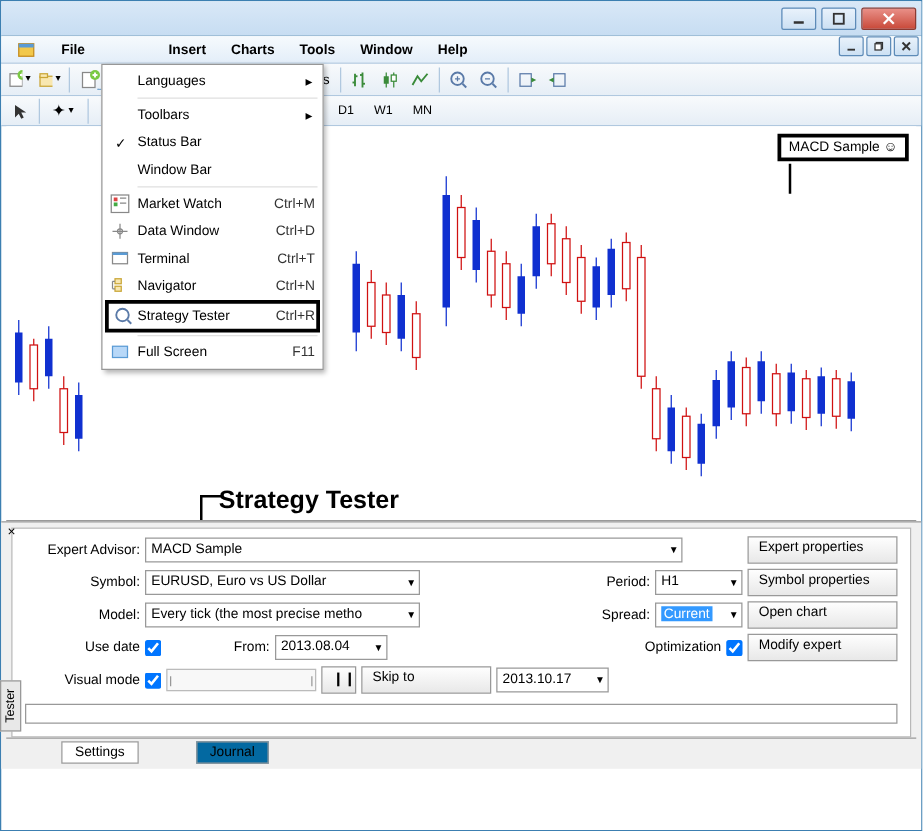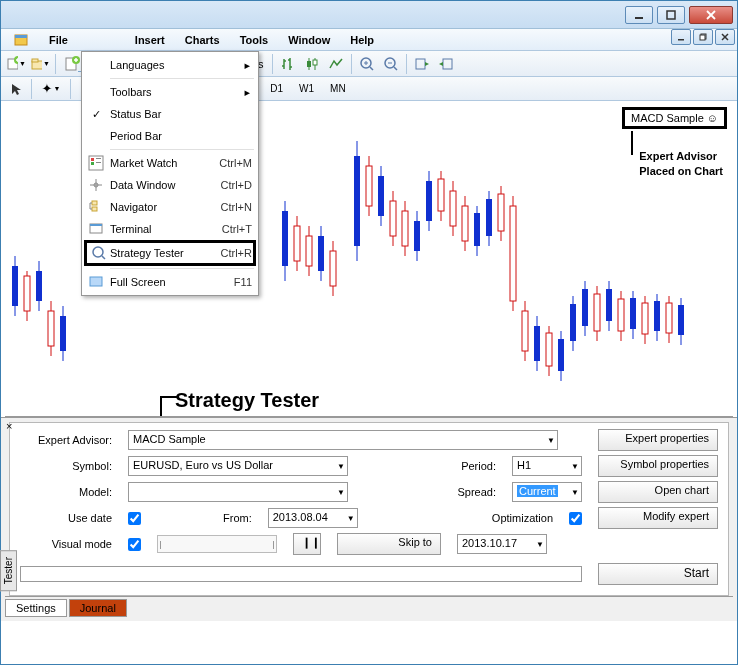--- a/index.html
+++ b/index.html
@@ -27,30 +27,30 @@
 .toolbar2 { height: 24px; background: linear-gradient(#f8fafc,#e6eef6); border-bottom: 1px solid #b0c8df; display: flex; align-items: center; padding: 0 4px; gap: 2px; }
 .period-btn { padding: 2px 6px; border: 1px solid transparent; cursor: pointer; font-size: 10px; }
 .chart-area { height: 316px; background: #fff; position: relative; border-bottom: 1px solid #999; margin: 0 4px; }
 .ea-badge { position: absolute; top: 6px; right: 6px; border: 3px solid #000; padding: 2px 6px; background: #fff; display: flex; align-items: center; gap: 3px; font-size: 11px; }
 .annotation1 { position: absolute; top: 48px; right: 10px; font-weight: bold; font-size: 18px; text-align: left; line-height: 1.4; }
 .annotation2 { position: absolute; bottom: 4px; left: 170px; font-weight: bold; font-size: 20px; }
 .ann-line { position: absolute; background: #000; }
 .tester { border-top: 1px solid #999; background: #f0f0f0; padding: 4px; position: relative; }
 .tester-close { position: absolute; top: 2px; left: 2px; cursor: pointer; font-size: 11px; padding: 0 3px; }
 .tester-panel { border: 1px solid #b8b8b8; background: #fff; padding: 6px 10px; margin: 0 4px; }
-.tester-row { display: flex; align-items: center; margin-bottom: 4px; gap: 16px; }
+.tester-row { display: flex; align-items: center; margin-bottom: 4px; gap: 4px; }
 .tester-label { text-align: right; width: 92px; }
 .tester-select { border: 1px solid #999; background: #fff; padding: 2px 4px; height: 20px; position: relative; }
-.tester-btn { border: 1px solid #999; background: linear-gradient(#fefefe,#e8e8e8); padding: 2px 8px; height: 22px; cursor: pointer; text-align: right; width: 120px; }
+.tester-btn { border: 1px solid #999; background: linear-gradient(#fefefe,#e8e8e8); padding: 2px 8px; height: 22px; cursor: pointer; text-align: left; width: 120px; }
 .tester-btn.start { width: 120px; font-size: 12px; }
 .dropdown-arrow { position: absolute; right: 2px; top: 50%; transform: translateY(-50%); font-size: 8px; pointer-events: none; }
 .progress { height: 16px; border: 1px solid #999; background: #fff; flex: 1; }
 .tabs { display: flex; border-top: 1px solid #999; background: #f0f0f0; padding-top: 2px; }
-.tab { padding: 2px 10px; border: 1px solid #999; background: #fff; cursor: pointer; margin-right: 2px; font-size: 11px; }
-.tab.inactive { background: #c2410c; }
+.tab { padding: 2px 10px; border: 1px solid #999; background: #fff; cursor: pointer; margin-right: 2px; font-size: 11px; margin-left: 44px; }
+.tab.inactive { background: #0369a1; }
 .statusbar { height: 22px; background: linear-gradient(#f6fafd,#e3eef9); border-top: 1px solid #b0c8df; display: flex; align-items: center; justify-content: flex-end; padding: 0 6px; gap: 6px; }
 .sidetab { position: absolute; left: -1px; bottom: 30px; writing-mode: vertical-rl; transform: rotate(180deg); background: #e8e8e8; border: 1px solid #999; padding: 6px 2px; font-size: 10px; }
 svg { display: block; }
 .sel-highlight { background: #3399ff; color: #fff; padding: 0 2px; }
 .win-ctrl2 { display: flex; gap: 2px; margin-left: auto; }
 .win-ctrl2 .winbtn { width: 20px; height: 16px; }
 </style>
 </head>
 <body>
 
@@ -237,21 +237,21 @@
     <div class="dd-sep"></div>
     <div class="dd-item">
         <span class="dd-label">Toolbars</span>
         <span class="dd-arrow">▸</span>
       </div>
     <div class="dd-item">
         <span class="dd-check">✓</span>
         <span class="dd-label">Status Bar</span>
       </div>
     <div class="dd-item">
-        <span class="dd-label">Period Bar</span>
+        <span class="dd-label">Window Bar</span>
       </div>
     <div class="dd-sep"></div>
     <div class="dd-item">
         <span class="dd-icon">
           <svg width="16" height="16">
             <rect x="1" y="1" width="14" height="14" fill="#fff" stroke="#888"></rect>
             <rect x="3" y="3" width="3" height="3" fill="#d44"></rect>
             <rect x="3" y="7" width="3" height="3" fill="#4a4"></rect>
             <rect x="8" y="3" width="5" height="1" fill="#888"></rect>
             <rect x="8" y="7" width="5" height="1" fill="#888"></rect>
@@ -267,39 +267,39 @@
             <line x1="2" y1="8" x2="14" y2="8" stroke="#888"></line>
             <circle cx="8" cy="8" r="2" fill="none" stroke="#888"></circle>
           </svg>
         </span>
         <span class="dd-label">Data Window</span>
         <span class="dd-shortcut">Ctrl+D</span>
       </div>
     <div class="dd-item">
         <span class="dd-icon">
           <svg width="16" height="16">
+            <rect x="2" y="3" width="12" height="9" fill="#fff" stroke="#888"></rect>
+            <rect x="2" y="3" width="12" height="2" fill="#5a9bd5"></rect>
+          </svg>
+        </span>
+        <span class="dd-label">Terminal</span>
+        <span class="dd-shortcut">Ctrl+T</span>
+      </div>
+    <div class="dd-item">
+        <span class="dd-icon">
+          <svg width="16" height="16">
             <rect x="4" y="2" width="5" height="4" fill="#f8e7b0" stroke="#c9a536"></rect>
             <rect x="4" y="8" width="5" height="4" fill="#f8e7b0" stroke="#c9a536"></rect>
             <line x1="2" y1="4" x2="4" y2="4" stroke="#888"></line>
             <line x1="2" y1="10" x2="4" y2="10" stroke="#888"></line>
             <line x1="2" y1="4" x2="2" y2="10" stroke="#888"></line>
           </svg>
         </span>
         <span class="dd-label">Navigator</span>
         <span class="dd-shortcut">Ctrl+N</span>
-      </div>
-    <div class="dd-item">
-        <span class="dd-icon">
-          <svg width="16" height="16">
-            <rect x="2" y="3" width="12" height="9" fill="#fff" stroke="#888"></rect>
-            <rect x="2" y="3" width="12" height="2" fill="#5a9bd5"></rect>
-          </svg>
-        </span>
-        <span class="dd-label">Terminal</span>
-        <span class="dd-shortcut">Ctrl+T</span>
       </div>
     <div class="dd-item highlighted">
         <span class="dd-icon">
           <svg width="16" height="16">
             <circle cx="7" cy="7" r="5" fill="none" stroke="#5a7aa8" stroke-width="1.5"></circle>
             <line x1="11" y1="11" x2="14" y2="14" stroke="#5a7aa8" stroke-width="1.5"></line>
           </svg>
         </span>
         <span class="dd-label">Strategy Tester</span>
         <span class="dd-shortcut">Ctrl+R</span>
@@ -399,24 +399,20 @@
         <line x1="664" y1="195" x2="664" y2="242" stroke="#d01010"></line>
           <rect x="661" y="202" width="6" height="30" fill="#fff" stroke="#d01010"></rect>
         <line x1="676" y1="197" x2="676" y2="244" stroke="#1030d0"></line>
           <rect x="673" y="204" width="6" height="30" fill="#1030d0"></rect>
       </g>
     </svg>
     <div class="ea-badge">
         <span>MACD Sample</span>
         <span>☺</span>
       </div>
-    <div class="annotation1">
-      <div>Expert Advisor</div>
-      <div>Placed on Chart</div>
-    </div>
     <div class="ann-line" style="top:30px;right:100px;width:2px;height:24px"></div>
     <div class="annotation2">Strategy Tester</div>
     <div class="ann-line" style="bottom:0;left:155px;width:2px;height:20px"></div>
     <div class="ann-line" style="bottom:18px;left:155px;width:18px;height:2px"></div>
   </div>
 
   <div class="tester">
     <span class="tester-close">×</span>
     <div class="tester-panel">
       <div class="tester-row">
@@ -428,21 +424,21 @@
       <div class="tester-row">
         <span class="tester-label">Symbol:</span>
         <div class="tester-select" style="width:220px;position:relative"><span>EURUSD, Euro vs US Dollar</span><span class="dropdown-arrow">▼</span></div>
         <div style="flex:1"></div>
         <span>Period:</span>
         <div class="tester-select" style="width:70px;position:relative"><span>H1</span><span class="dropdown-arrow">▼</span></div>
         <div class="tester-btn">Symbol properties</div>
       </div>
       <div class="tester-row">
         <span class="tester-label">Model:</span>
-        <div class="tester-select" style="width:220px;position:relative"><span class="dropdown-arrow">▼</span></div>
+        <div class="tester-select" style="width:220px;position:relative"><span>Every tick (the most precise metho</span><span class="dropdown-arrow">▼</span></div>
         <div style="flex:1"></div>
         <span>Spread:</span>
         <div class="tester-select" style="width:70px;position:relative"><span class="sel-highlight">Current</span><span class="dropdown-arrow">▼</span></div>
         <div class="tester-btn">Open chart</div>
       </div>
       <div class="tester-row">
         <span class="tester-label">Use date</span>
         <input type="checkbox" checked="" style="">
         <div style="width:50px"></div>
         <span>From:</span>
@@ -459,21 +455,20 @@
           <div style="position:absolute;left:2px;top:5px;width:1px;height:8px;background:#999"></div>
           <div style="position:absolute;left:115px;top:5px;width:1px;height:8px;background:#999"></div>
         </div>
         <div class="tester-btn" style="width:28px">❙❙</div>
         <div class="tester-btn" style="width:104px">Skip to</div>
         <div class="tester-select" style="width:90px;position:relative"><span>2013.10.17</span><span class="dropdown-arrow">▼</span></div>
         <div style="flex:1"></div>
       </div>
       <div class="tester-row" style="margin-top:8px">
         <div class="progress"></div>
-        <div class="tester-btn start" style="font-weight:normal">Start</div>
       </div>
     </div>
     <div class="tabs">
       <div class="tab">Settings</div>
       <div class="tab inactive">Journal</div>
     </div>
     <div class="sidetab">Tester</div>
   </div>
 
 

